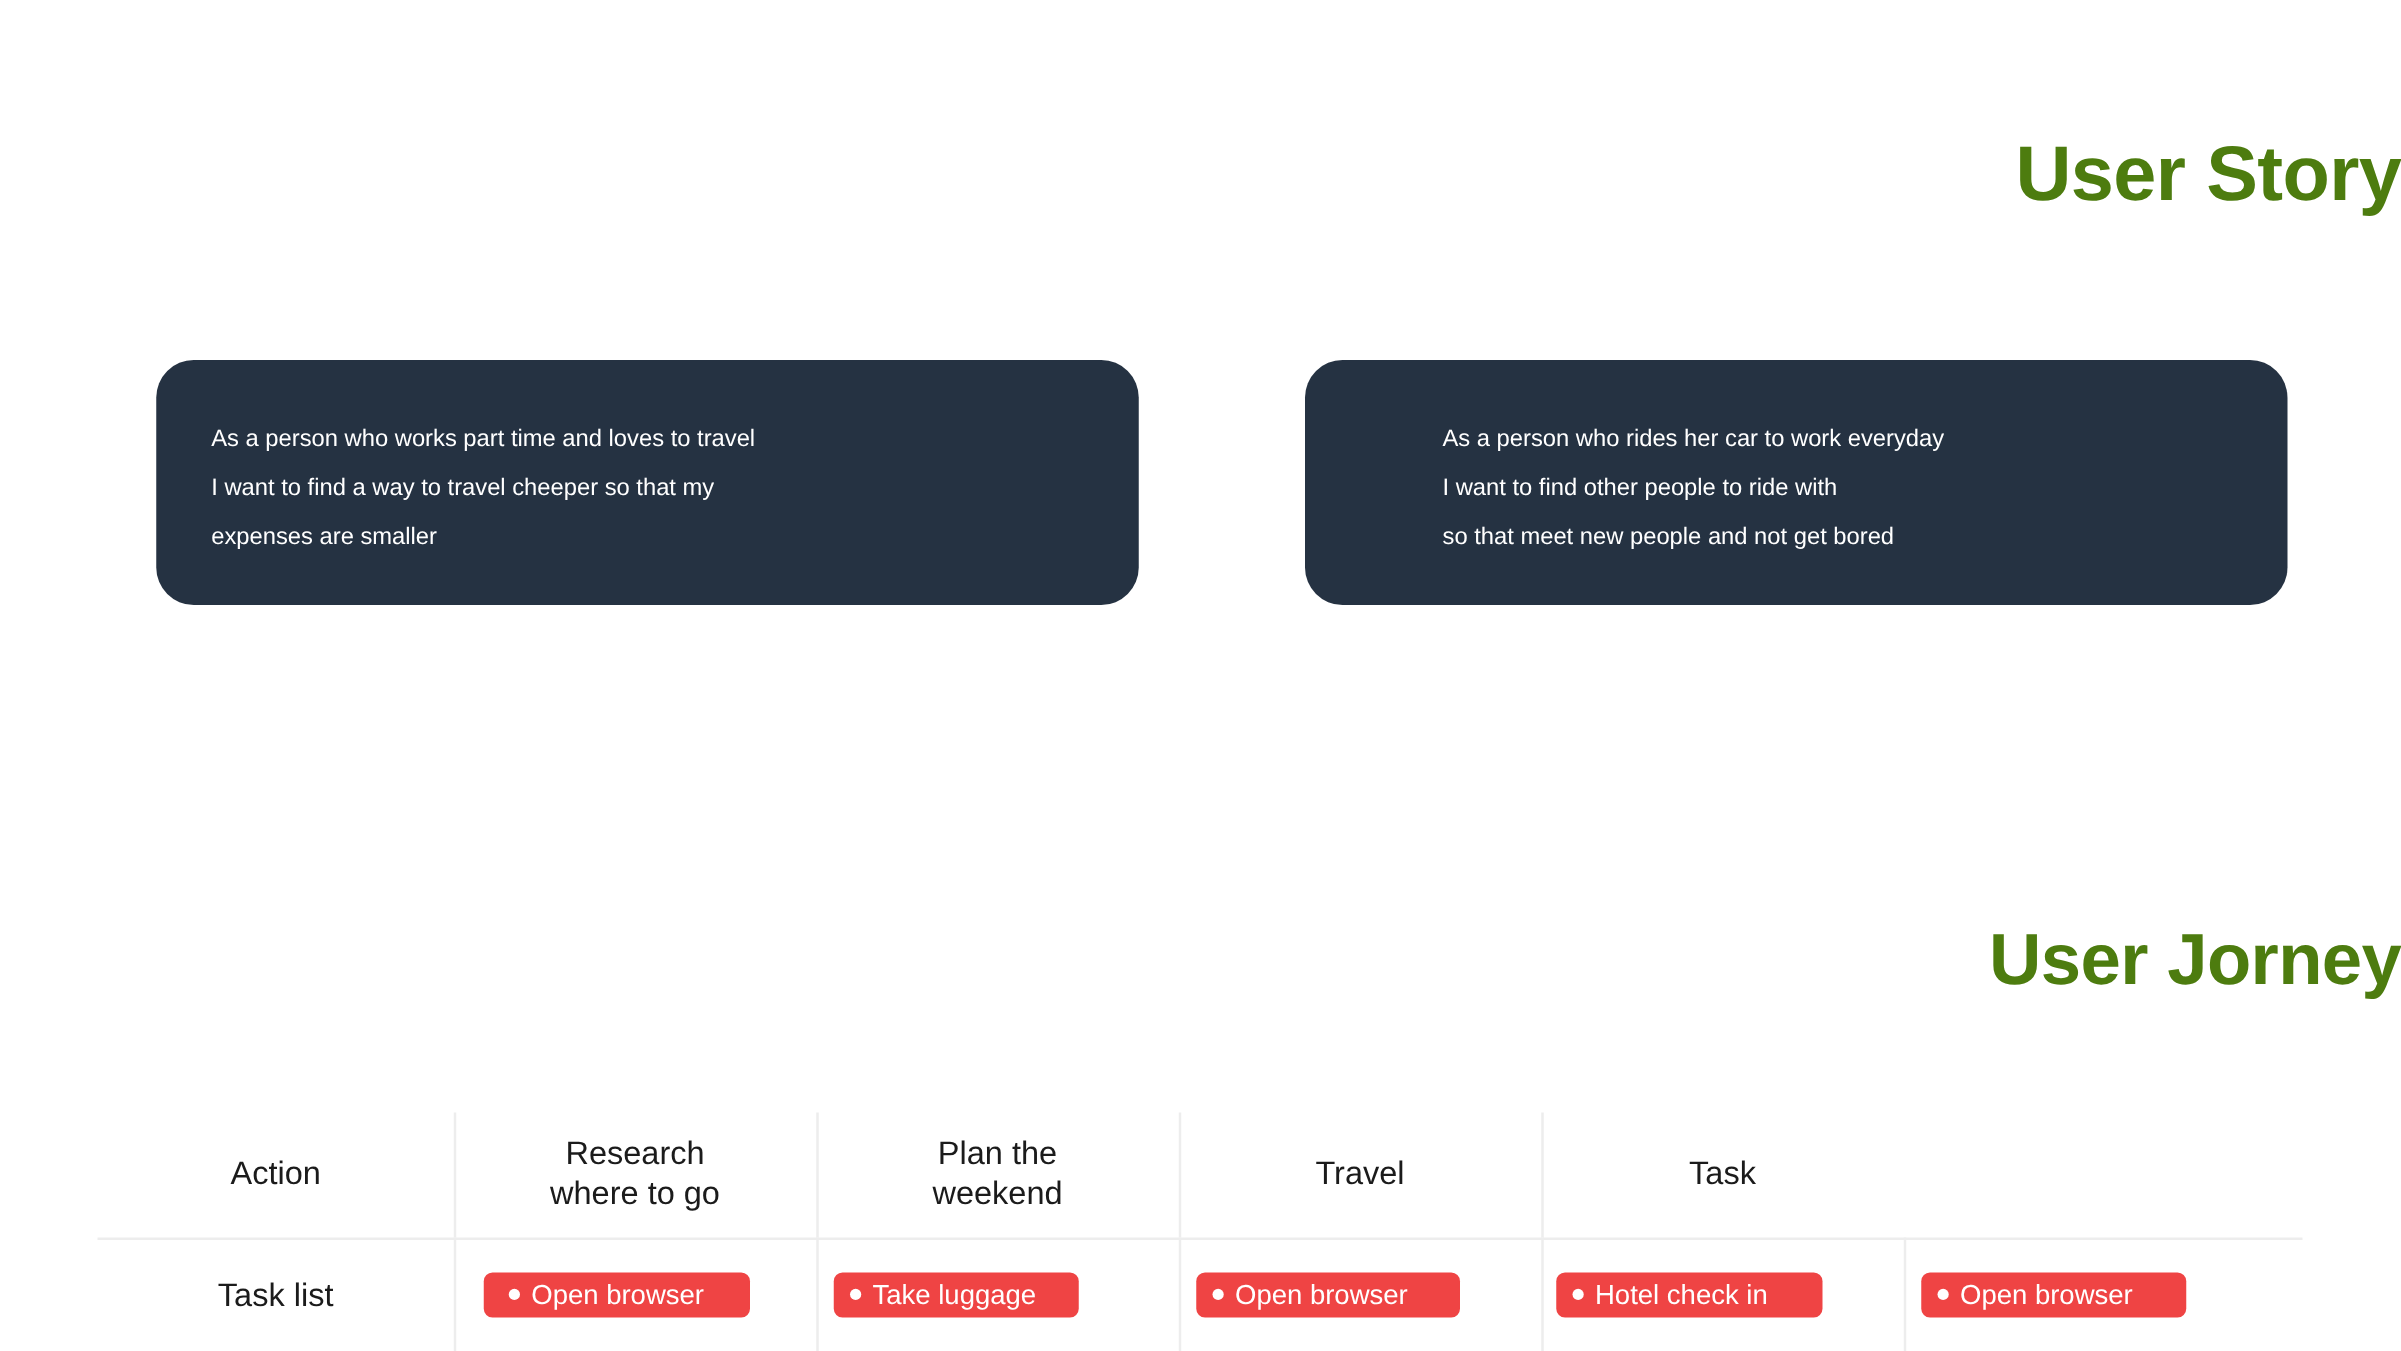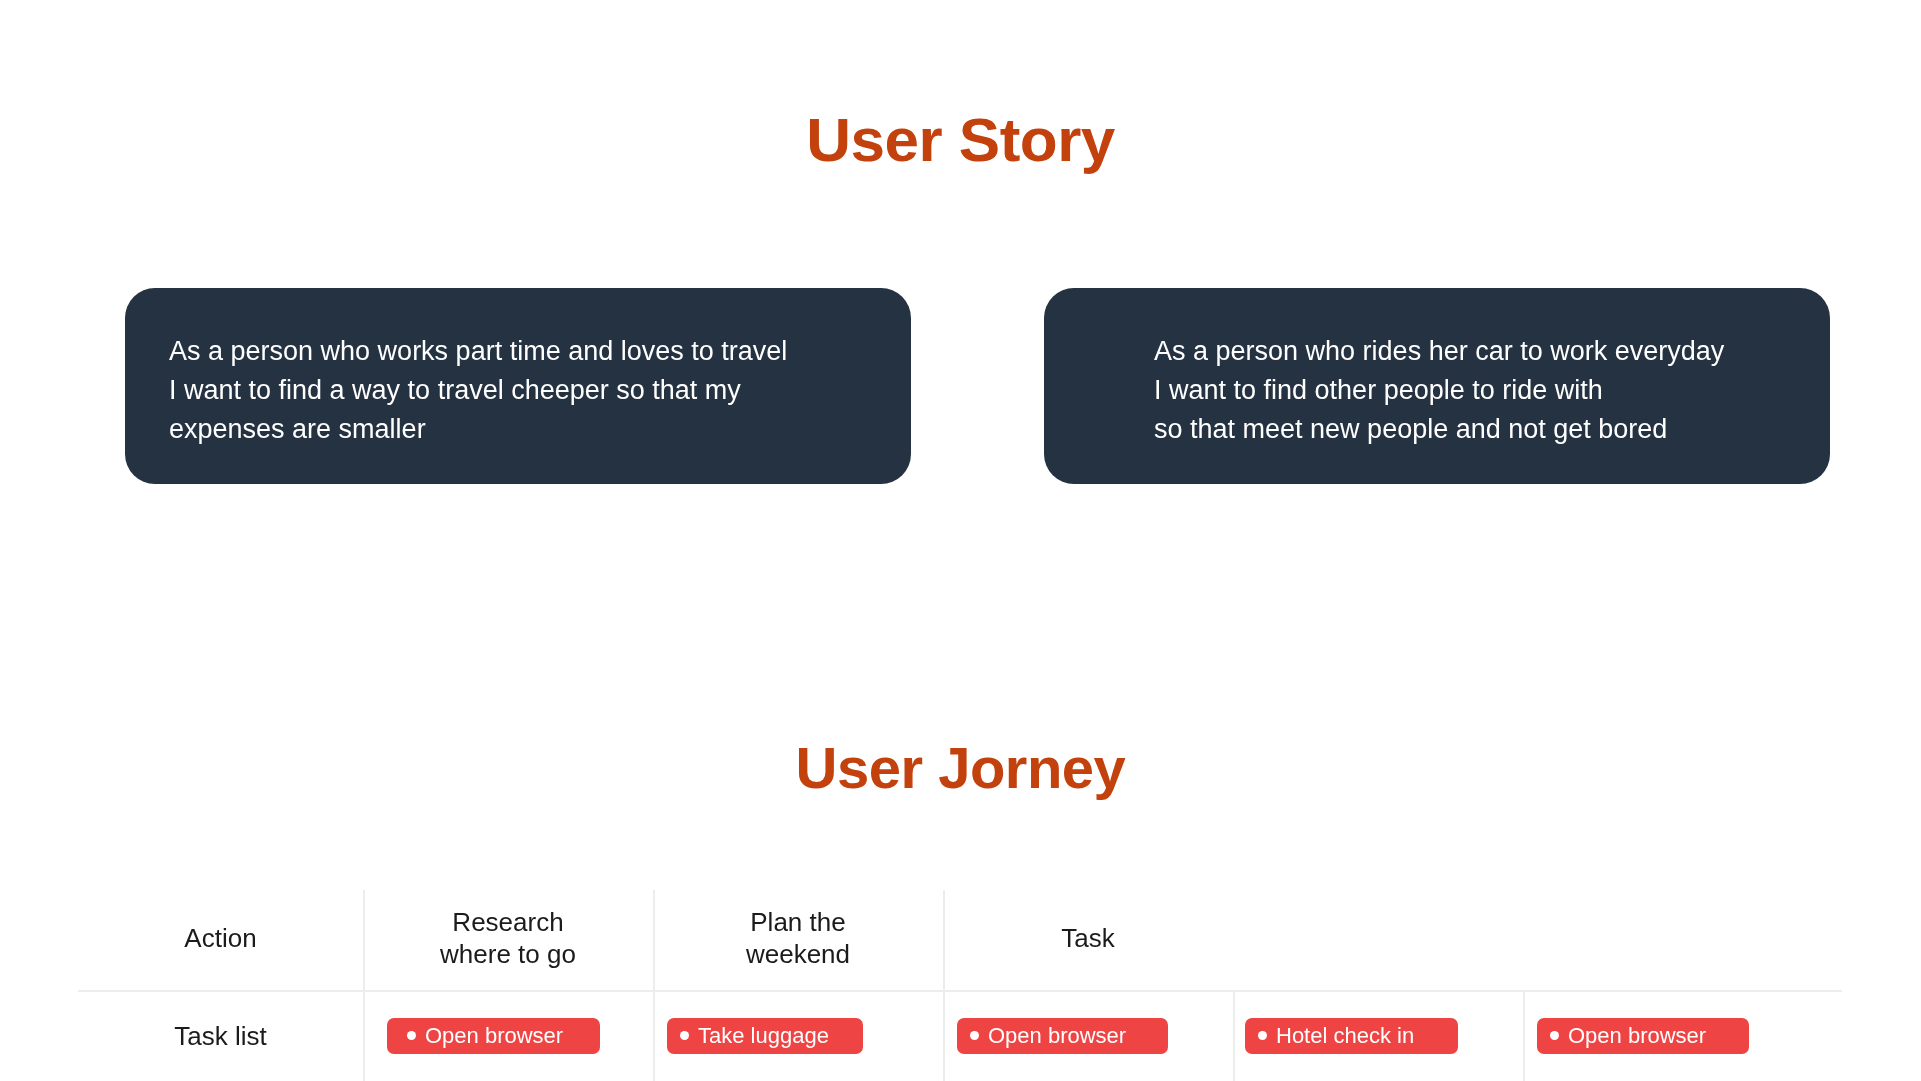--- a/index.html
+++ b/index.html
@@ -11,44 +11,44 @@
     font-family: "Liberation Sans", sans-serif;
     overflow: hidden;
     position: relative;
   }
 
   
   .section-title {
     position: absolute;
     left: 0;
     width: 1921px;
-    text-align: center;
+    text-align: right;
     font-weight: bold;
-    color: #c2410c;
+    color: #4d7c0f;
     letter-spacing: -0.5px;
     white-space: nowrap;
   }
   #title-user-story { top: 105px; font-size: 62px; line-height: 70px; }
   #title-user-jorney { top: 735px; font-size: 58px; line-height: 66px; }
 
   
   .story-card {
     position: absolute;
     top: 288px;
     height: 196px;
     background: #253242;
     border-radius: 30px;
     padding: 44px 40px 0 44px;
   }
   #story-card-0 { left: 125px; width: 786px; }
   #story-card-1 { left: 1044px; width: 786px; padding-left: 110px; }
 
   .story-text {
     color: #ffffff;
-    font-size: 27px;
+    font-size: 19px;
     line-height: 39px;
     font-weight: normal;
     white-space: pre-line;
   }
 
   
   #journey-table {
     position: absolute;
     left: 78px;
     top: 886px;
@@ -184,20 +184,23 @@
     </div>
     <div class="cell cell-data">
       <div class="header-text">Research
 where to go</div>
     </div>
     <div class="cell cell-data">
       <div class="header-text">Plan the
 weekend</div>
     </div>
     <div class="cell cell-data">
+      <div class="header-text">Travel</div>
+    </div>
+    <div class="cell cell-data">
       <div class="header-text">Task</div>
     </div>
   </div>
 
   <div id="journey-divider"></div>
 
   <div class="table-row" id="journey-task-row">
     <div class="cell cell-label">
       <div class="row-label">Task list</div>
     </div>

